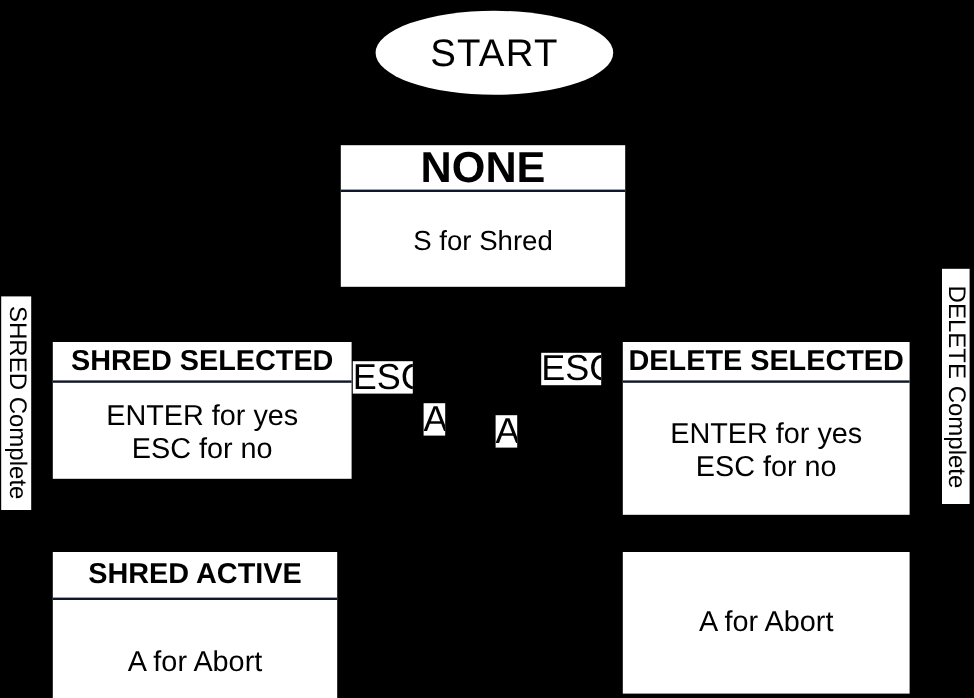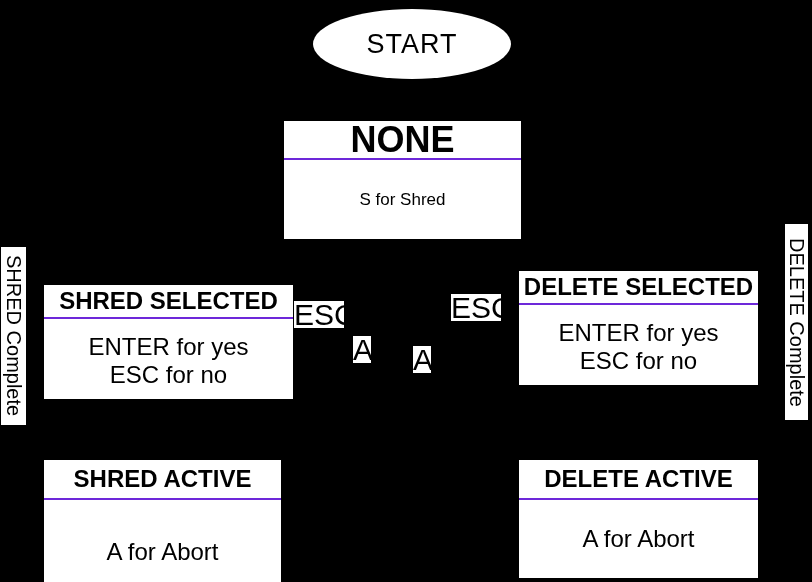--- a/index.html
+++ b/index.html
@@ -18,52 +18,52 @@
   }
   .start-node {
     position: absolute;
     left: 313px; top: 9px;
     width: 198px; height: 70px;
     background: #ffffff;
     border-radius: 50%;
     display: flex;
     align-items: center;
     justify-content: center;
-    font-size: 27px;
+    font-size: 32px;
     letter-spacing: 1px;
   }
   .state {
     position: absolute;
     background: #ffffff;
     display: flex;
     flex-direction: column;
     text-align: center;
   }
   .state-title {
     flex: 0 0 auto;
     font-weight: 700;
-    border-bottom: 2px solid #6d28d9;
+    border-bottom: 2px solid #0f172a;
     display: flex;
     align-items: center;
     justify-content: center;
   }
   .state-body {
     flex: 1 1 auto;
     display: flex;
     flex-direction: column;
     justify-content: center;
     line-height: 28px;
   }
   
   .state.none { left: 284px; top: 121px; width: 237px; height: 118px; }
   .state.none .state-title { height: 37px; font-size: 36px; }
-  .state.none .state-body { font-size: 17px; }
+  .state.none .state-body { font-size: 23px; }
   
   .state.shred-selected { left: 44px; top: 285px; width: 249px; height: 114px; }
-  .state.delete-selected { left: 519px; top: 271px; width: 239px; height: 114px; }
+  .state.delete-selected { left: 519px; top: 285px; width: 239px; height: 144px; }
   .state.shred-selected .state-title,
   .state.delete-selected .state-title { height: 32px; font-size: 24px; }
   .state.shred-selected .state-body,
   .state.delete-selected .state-body { font-size: 24px; padding-top: 3px; }
   
   .state.shred-active { left: 44px; top: 460px; width: 237px; height: 144px; }
   .state.delete-active { left: 519px; top: 460px; width: 239px; height: 118px; }
   .state.shred-active .state-title,
   .state.delete-active .state-title { height: 38px; font-size: 24px; }
   .state.shred-active .state-body,
@@ -132,21 +132,20 @@
   </div>
 
   <div class="state shred-active">
     <div class="state-title">SHRED ACTIVE</div>
     <div class="state-body">
       <div>A for Abort</div>
     </div>
   </div>
 
   <div class="state delete-active">
-    <div class="state-title">DELETE ACTIVE</div>
     <div class="state-body">
       <div>A for Abort</div>
     </div>
   </div>
 
   <div class="edge-label esc-left">ESC</div>
   <div class="edge-label a-left">A</div>
   <div class="edge-label a-right">A</div>
   <div class="edge-label esc-right">ESC</div>
 

